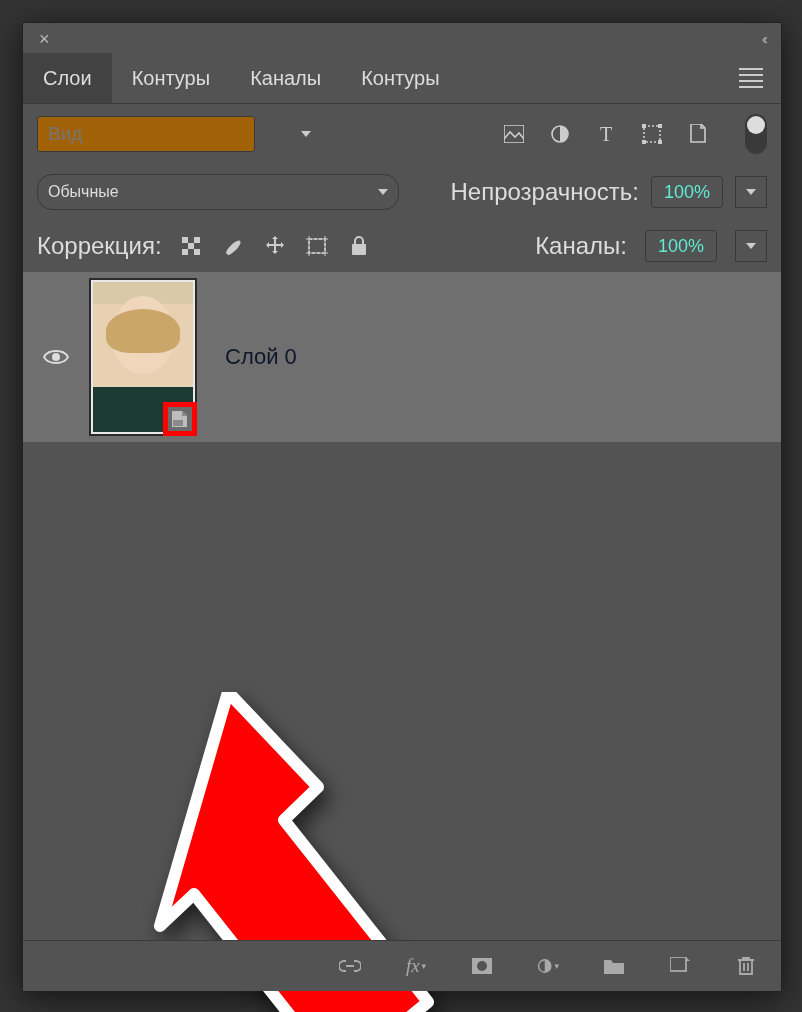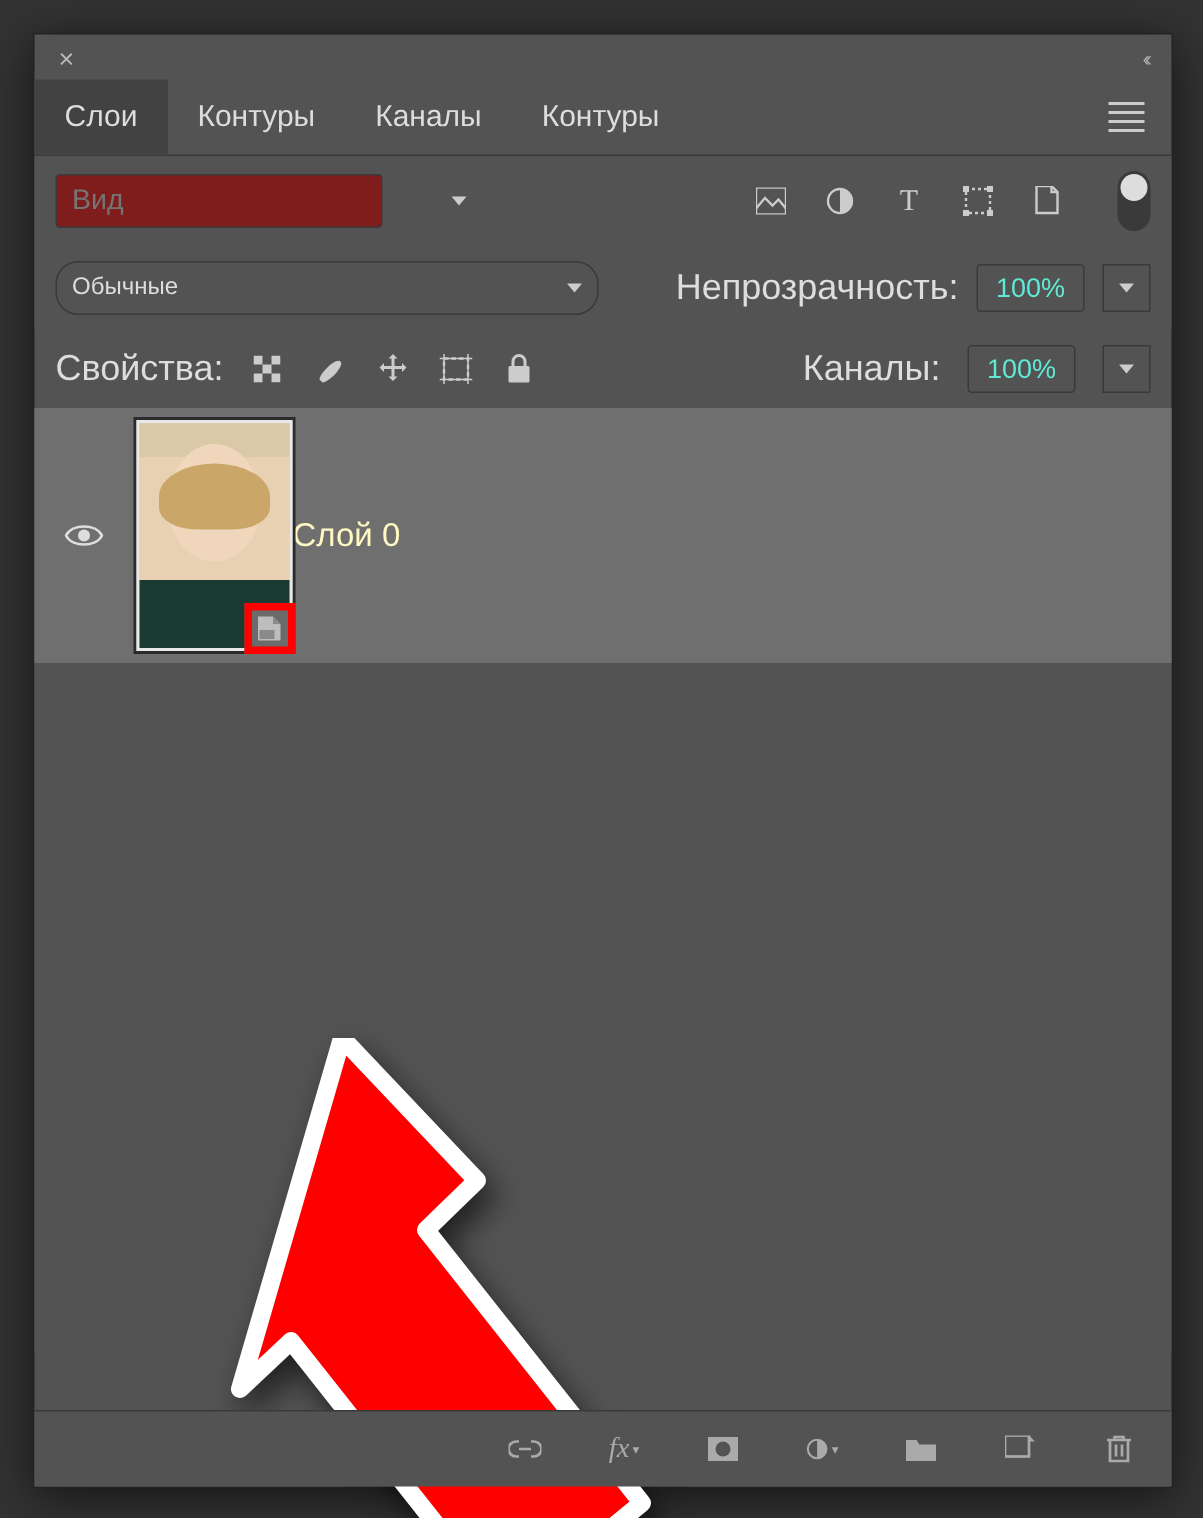--- a/index.html
+++ b/index.html
@@ -7,21 +7,21 @@
   .panel-top{height:30px;position:relative}
   .close-x{position:absolute;left:16px;top:6px;color:#bbb;font-size:18px;cursor:pointer}
   .collapse{position:absolute;right:16px;top:8px;color:#aaa;font-size:14px;letter-spacing:-3px;cursor:pointer}
   .tabs{display:flex;align-items:center;height:50px;border-bottom:1px solid #3a3a3a}
   .tab{padding:0 20px;height:50px;line-height:50px;font-size:20px;color:#ddd;cursor:pointer;white-space:nowrap}
   .tab.active{background:#424242;font-weight:400}
   .menu-icon{margin-left:auto;margin-right:18px;cursor:pointer}
   .menu-icon div{width:24px;height:2px;background:#ccc;margin:4px 0}
   .section{background:#535353;padding:10px 14px}
   .row{display:flex;align-items:center;gap:12px}
-  .search{flex:0 0 auto;width:200px;height:34px;border:1px solid #3a3a3a;border-radius:3px;display:flex;align-items:center;padding:0 8px;background:#7f1d1d}
+  .search{flex:0 0 auto;width:200px;height:34px;border:1px solid #3a3a3a;border-radius:3px;display:flex;align-items:center;padding:0 8px;background:#a16207}
   .search input{flex:1;background:transparent;border:none;color:#ddd;font-size:19px;outline:none}
   .chev{width:0;height:0;border-left:5px solid transparent;border-right:5px solid transparent;border-top:6px solid #ccc;margin-left:6px}
   .filter-icons{display:flex;gap:24px;margin-left:auto;margin-right:10px;align-items:center}
   .ficon{width:22px;height:22px;display:flex;align-items:center;justify-content:center;cursor:pointer}
   .toggle{width:22px;height:40px;background:#3a3a3a;border-radius:12px;position:relative;margin-left:14px;cursor:pointer}
   .toggle::after{content:"";position:absolute;top:2px;left:2px;width:18px;height:18px;border-radius:50%;background:#ddd}
   .blend-sel{flex:1;height:34px;border:1px solid #3a3a3a;border-radius:15px;display:flex;align-items:center;padding:0 10px;background:#535353;cursor:pointer;max-width:340px}
   .lbl{font-size:24px;color:#ddd;white-space:nowrap}
   .numbox{width:70px;height:30px;border:1px solid #3a3a3a;border-radius:3px;display:flex;align-items:center;justify-content:center;background:#535353;color:#5eead4;font-size:18px}
   .sq{width:30px;height:30px;border:1px solid #3a3a3a;display:flex;align-items:center;justify-content:center;cursor:pointer}
@@ -29,21 +29,21 @@
   .lock-icons{display:flex;gap:20px;align-items:center}
   .layers-area{position:relative;height:630px;background:#535353}
   .layer-row{height:170px;background:#6f6f6f;display:flex;align-items:center;padding-left:20px;position:relative}
   .eye{width:26px;height:18px;margin-right:22px;cursor:pointer}
   .thumb-wrap{width:100px;height:150px;border:2px solid #e8e8e8;box-shadow:0 0 0 2px #2b2b2b;display:flex;align-items:center;justify-content:center;background:#ccc;position:relative}
   .face{width:100%;height:100%;background:linear-gradient(#d9c9a7 0 15%,#e8d0b2 15% 70%,#1a3a32 70% 100%);position:relative;overflow:hidden}
   .face::before{content:"";position:absolute;left:50%;top:35%;transform:translate(-50%,-50%);width:62px;height:78px;border-radius:50% 50% 48% 48%;background:#f0d7bc}
   .face::after{content:"";position:absolute;left:50%;top:18%;transform:translateX(-50%);width:74px;height:44px;border-radius:60% 60% 40% 40%;background:#caa768}
   .smart-badge{position:absolute;right:-4px;bottom:-4px;width:34px;height:34px;border:5px solid #ff0000;background:#6b6b6b;box-sizing:border-box}
   .smart-badge svg{position:absolute;inset:0;margin:auto}
-  .layer-name{font-size:22px;color:#fef9c3}
+  .layer-name{margin-left:30px;font-size:22px;color:#0f172a}
   .arrow{position:absolute;left:115px;top:420px;filter:drop-shadow(6px 10px 10px rgba(0,0,0,.6))}
   .footer{position:absolute;left:0;right:0;bottom:0;height:50px;background:#535353;border-top:1px solid #3a3a3a;display:flex;align-items:center;justify-content:flex-end;gap:44px;padding:0 24px}
   .ficon2{width:22px;height:22px;display:flex;align-items:center;justify-content:center;cursor:pointer;color:#aaa}
   svg{display:block}
 </style>
 </head>
 <body>
 
 <div class="panel">
 
@@ -119,21 +119,21 @@
       </div>
       <span class="lbl" style="margin-left:auto">Непрозрачность:</span>
       <div class="numbox">100%</div>
       <div class="sq">
           <div class="chev" style="margin:0"></div>
         </div>
     </div>
   </div>
 
   <div class="lock-row">
-    <span class="lbl">Свойства:</span>
+    <span class="lbl">Коррекция:</span>
     <div class="lock-icons">
       <span class="ficon">
           <svg width="18" height="18" viewBox="0 0 18 18">
             <rect width="18" height="18" fill="none"></rect>
             <rect x="0" y="0" width="6" height="6" fill="#ccc"></rect>
             <rect x="6" y="6" width="6" height="6" fill="#ccc"></rect>
             <rect x="12" y="0" width="6" height="6" fill="#ccc"></rect>
             <rect x="0" y="12" width="6" height="6" fill="#ccc"></rect>
             <rect x="12" y="12" width="6" height="6" fill="#ccc"></rect>
           </svg>

